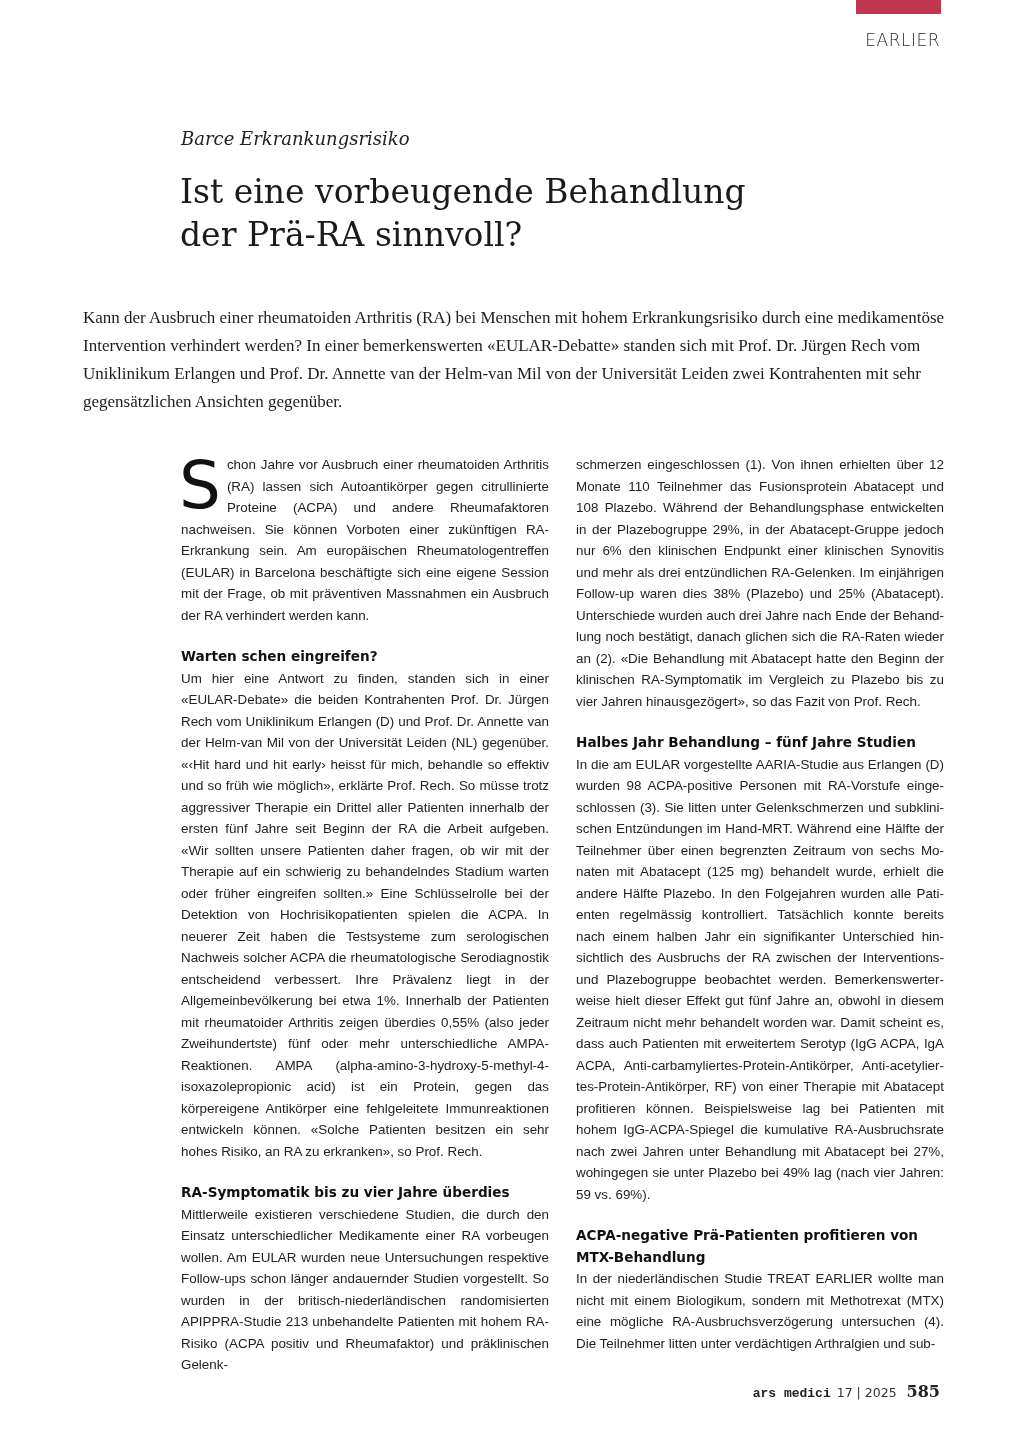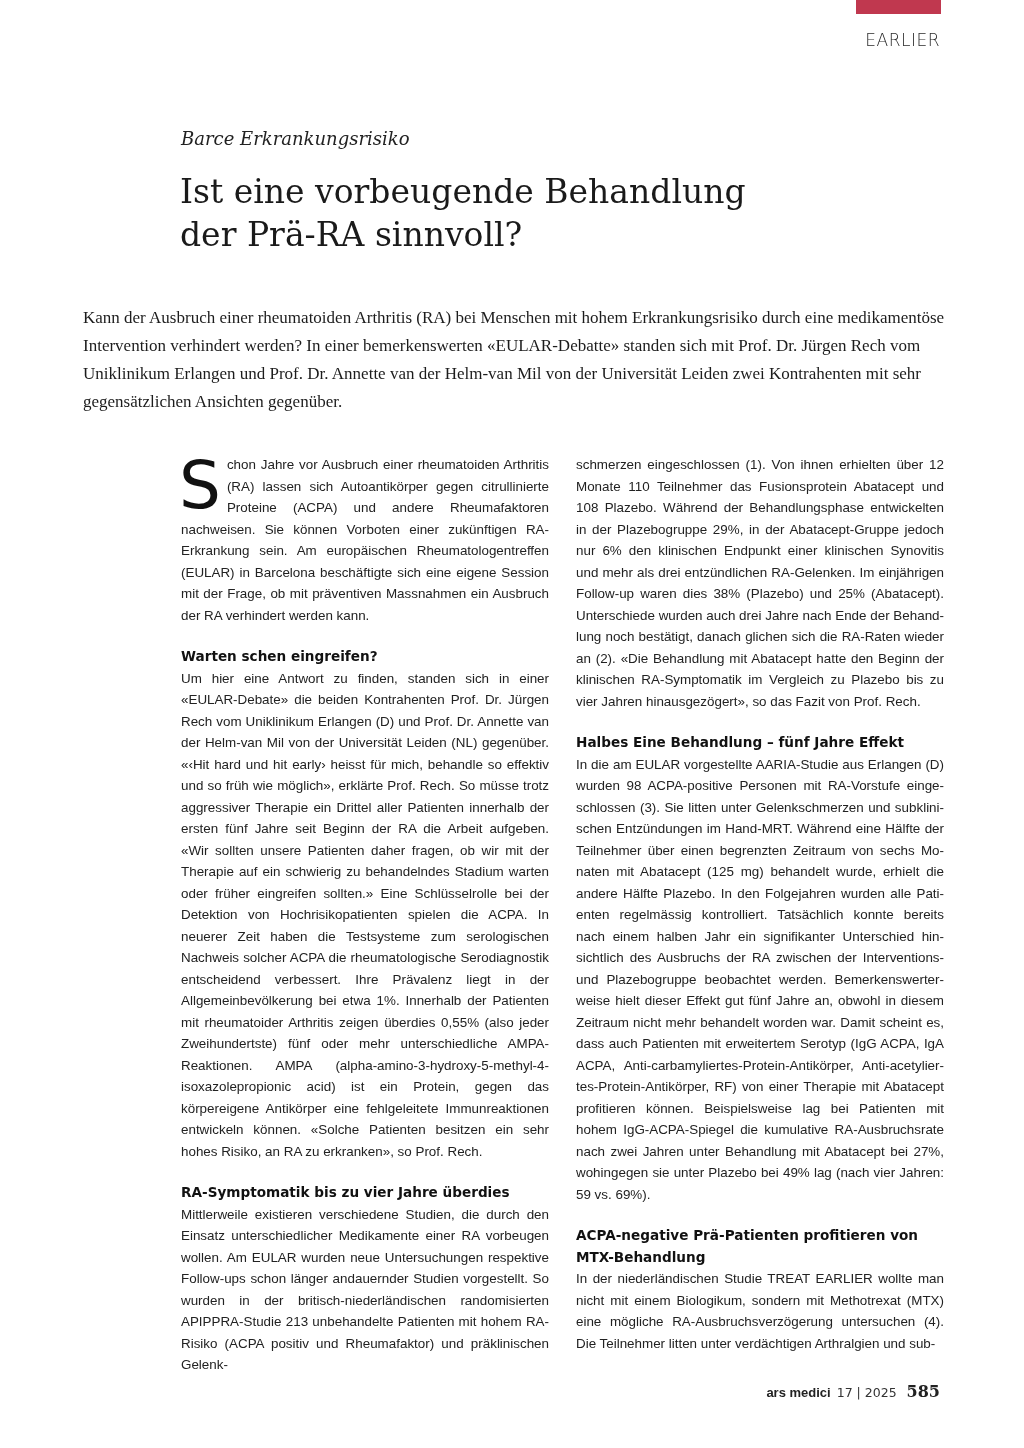--- a/index.html
+++ b/index.html
@@ -9,21 +9,21 @@
   .kicker { position: absolute; left: 181px; top: 128px; font-family: "DejaVu Serif", serif; font-style: italic; font-size: 18px; color: #222; }
   .title { position: absolute; left: 180px; top: 170px; width: 640px; font-family: "DejaVu Serif", serif; font-size: 33px; line-height: 43px; color: #1a1a1a; margin: 0; font-weight: normal; }
   .lead { position: absolute; left: 83px; top: 304px; width: 862px; font-family: "Liberation Serif", serif; font-size: 17px; line-height: 28px; color: #1c1c1c; margin: 0; }
   .col { position: absolute; top: 454px; width: 368px; font-family: "Liberation Sans", sans-serif; font-size: 13.4px; line-height: 21.5px; color: #222; text-align: justify; hyphens: manual; }
   .col-left { left: 181px; }
   .col-right { left: 576px; }
   .col p { margin: 0; }
   .col h3 { margin: 20px 0 0 0; font-family: "DejaVu Sans", sans-serif; font-weight: bold; font-size: 13.6px; line-height: 21.5px; color: #111; text-align: left; }
   .dropcap { float: left; font-family: "DejaVu Sans", sans-serif; font-size: 66px; line-height: 56px; margin: 4px 6px 0 -2px; color: #111; }
   .footer { position: absolute; right: 84px; top: 1382px; font-size: 14px; color: #222; white-space: nowrap; }
-  .footer .brand { font-family: Liberation Sans, sans-serif; font-weight: bold; font-size: 13px; }
+  .footer .brand { font-family: Liberation Mono, monospace; font-weight: bold; font-size: 13px; }
   .footer .issue { font-family: "DejaVu Sans", sans-serif; font-size: 12.5px; margin-left: 6px; color: #333; }
   .footer .page { font-family: "DejaVu Serif", serif; font-weight: bold; font-size: 16px; margin-left: 10px; }
 </style>
 </head>
 <body>
 
 <div class="red-tab"></div>
 <div class="section-label">EARLIER</div>
 
 <div class="kicker">Barce Erkrankungsrisiko</div>
@@ -37,21 +37,21 @@
 <div class="col col-left">
   <p><span class="dropcap">S</span><span>chon Jahre vor Ausbruch einer rheumatoiden Arthritis (RA) lassen sich Autoantikörper gegen citrullinierte Pro­teine (ACPA) und andere Rheumafaktoren nachweisen. Sie können Vorboten einer zukünftigen RA-Erkrankung sein. Am europäischen Rheumatologentreffen (EULAR) in Barce­lona beschäftigte sich eine eigene Session mit der Frage, ob mit präventiven Massnahmen ein Ausbruch der RA verhindert werden kann.</span></p>
   <h3>Warten schen eingreifen?</h3>
   <p>Um hier eine Antwort zu finden, standen sich in einer «EULAR-Debate» die beiden Kontrahenten Prof. Dr. Jürgen Rech vom Uni­klinikum Erlangen (D) und Prof. Dr. Annette van der Helm-van Mil von der Universität Leiden (NL) gegenüber. «‹Hit hard und hit early› heisst für mich, behandle so effektiv und so früh wie möglich», erklärte Prof. Rech. So müsse trotz aggressiver Therapie ein Drittel aller Patienten innerhalb der ersten fünf Jahre seit Beginn der RA die Arbeit aufgeben. «Wir sollten unsere Patienten daher fragen, ob wir mit der Therapie auf ein schwierig zu behandelndes Stadium warten oder früher ein­greifen sollten.» Eine Schlüsselrolle bei der Detektion von Hochrisikopatienten spielen die ACPA. In neuerer Zeit haben die Testsysteme zum serologischen Nachweis solcher ACPA die rheumatologische Serodiagnostik entscheidend verbes­sert. Ihre Prävalenz liegt in der Allgemeinbevölkerung bei etwa 1%. Innerhalb der Patienten mit rheumatoider Arthritis zeigen überdies 0,55% (also jeder Zweihundertste) fünf oder mehr unterschiedliche AMPA-Reaktionen. AMPA (alpha-amino-3-hydroxy-5-methyl-4-isoxazolepropionic acid) ist ein Protein, gegen das körpereigene Antikörper eine fehlgeleitete Immun­reaktionen entwickeln können. «Solche Patienten besitzen ein sehr hohes Risiko, an RA zu erkranken», so Prof. Rech.</p>
   <h3>RA-Symptomatik bis zu vier Jahre überdies</h3>
   <p>Mittlerweile existieren verschiedene Studien, die durch den Ein­satz unterschiedlicher Medikamente einer RA vorbeugen wollen. Am EULAR wurden neue Untersuchungen respektive Follow-ups schon länger andauernder Studien vorgestellt. So wurden in der britisch-niederländischen randomisierten APIPPRA-Studie 213 unbehandelte Patienten mit hohem RA-Risiko (ACPA positiv und Rheumafaktor) und präklinischen Gelenk-</p>
 </div>
 
 <div class="col col-right">
   <p>schmerzen eingeschlossen (1). Von ihnen erhielten über 12 Monate 110 Teilnehmer das Fusionsprotein Abatacept und 108 Plazebo. Während der Behandlungsphase entwickelten in der Plazebogruppe 29%, in der Abatacept-Gruppe jedoch nur 6% den klinischen Endpunkt einer klinischen Synovitis und mehr als drei entzündlichen RA-Gelenken. Im einjährigen Follow-up waren dies 38% (Plazebo) und 25% (Abatacept). Unterschiede wurden auch drei Jahre nach Ende der Behand­lung noch bestätigt, danach glichen sich die RA-Raten wieder an (2). «Die Behandlung mit Abatacept hatte den Beginn der klinischen RA-Symptomatik im Vergleich zu Plazebo bis zu vier Jahren hinausgezögert», so das Fazit von Prof. Rech.</p>
-  <h3>Halbes Eine Behandlung – fünf Jahre Effekt</h3>
+  <h3>Halbes Jahr Behandlung – fünf Jahre Studien</h3>
   <p>In die am EULAR vorgestellte AARIA-Studie aus Erlangen (D) wurden 98 ACPA-positive Personen mit RA-Vorstufe einge­schlossen (3). Sie litten unter Gelenkschmerzen und subklini­schen Entzündungen im Hand-MRT. Während eine Hälfte der Teilnehmer über einen begrenzten Zeitraum von sechs Mo­naten mit Abatacept (125 mg) behandelt wurde, erhielt die andere Hälfte Plazebo. In den Folgejahren wurden alle Pati­enten regelmässig kontrolliert. Tatsächlich konnte bereits nach einem halben Jahr ein signifikanter Unterschied hin­sichtlich des Ausbruchs der RA zwischen der Interventions- und Plazebogruppe beobachtet werden. Bemerkenswerter­weise hielt dieser Effekt gut fünf Jahre an, obwohl in diesem Zeitraum nicht mehr behandelt worden war. Damit scheint es, dass auch Patienten mit erweitertem Serotyp (IgG ACPA, IgA ACPA, Anti-carbamyliertes-Protein-Antikörper, Anti-acetylier­tes-Protein-Antikörper, RF) von einer Therapie mit Abatacept profitieren können. Beispielsweise lag bei Patienten mit hohem IgG-ACPA-Spiegel die kumulative RA-Ausbruchsrate nach zwei Jahren unter Behandlung mit Abatacept bei 27%, wohingegen sie unter Plazebo bei 49% lag (nach vier Jahren: 59 vs. 69%).</p>
   <h3>ACPA-negative Prä-Patienten profitieren von MTX-Behandlung</h3>
   <p>In der niederländischen Studie TREAT EARLIER wollte man nicht mit einem Biologikum, sondern mit Methotrexat (MTX) eine mögliche RA-Ausbruchsverzögerung untersuchen (4). Die Teilnehmer litten unter verdächtigen Arthralgien und sub-</p>
 </div>
 
 <div class="footer">
   <span class="brand">ars medici</span><span class="issue">17 | 2025</span><span class="page">585</span>
 </div>
 
 </body></html>

